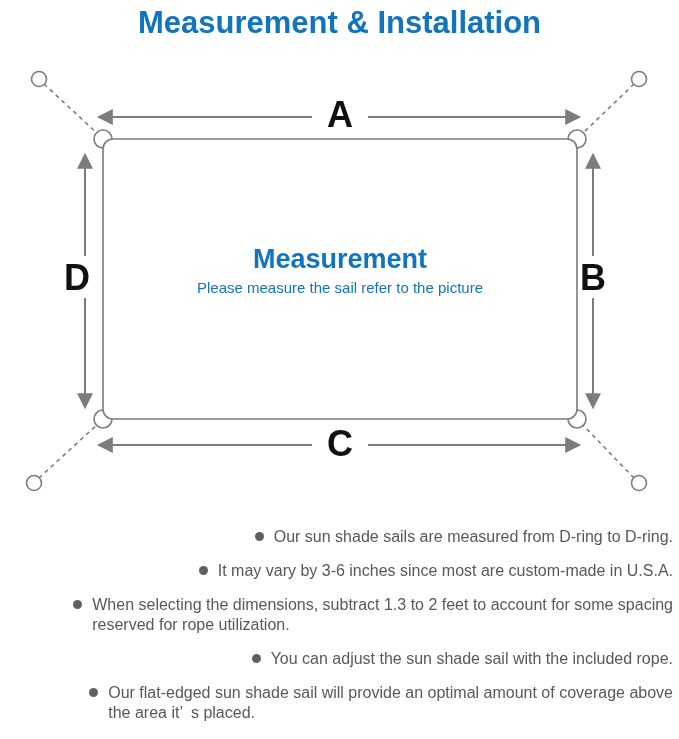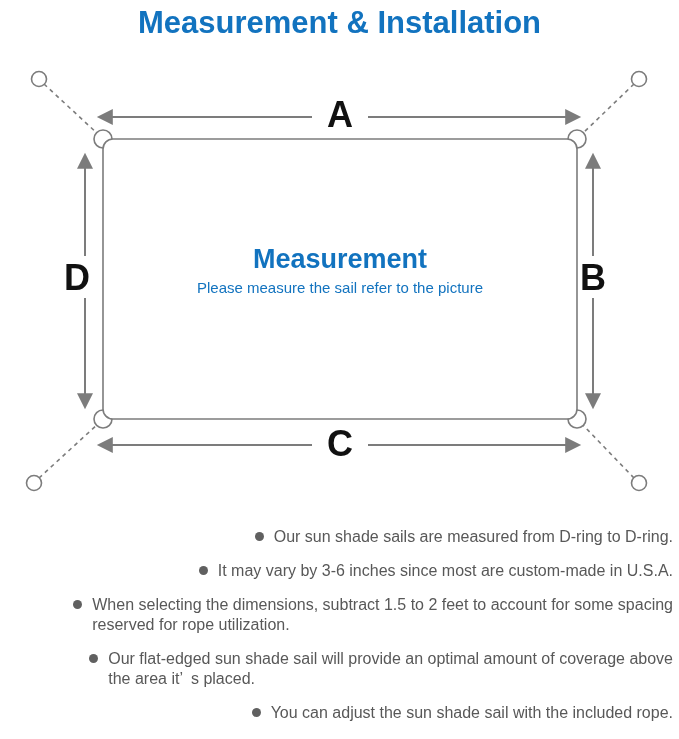--- a/index.html
+++ b/index.html
@@ -129,25 +129,25 @@
   <li class="note">
     <span class="bullet"></span>
     <span class="note-text">Our sun shade sails are measured from D-ring to D-ring.</span>
   </li>
   <li class="note">
     <span class="bullet"></span>
     <span class="note-text">It may vary by 3-6 inches since most are custom-made in U.S.A.</span>
   </li>
   <li class="note">
     <span class="bullet"></span>
-    <span class="note-text">When selecting the dimensions, subtract 1.5 to 2 feet to account for some spacing
+    <span class="note-text">When selecting the dimensions, subtract 1.3 to 2 feet to account for some spacing
 reserved for rope utilization.</span>
+  </li>
+  <li class="note">
+    <span class="bullet"></span>
+    <span class="note-text">You can adjust the sun shade sail with the included rope.</span>
   </li>
   <li class="note">
     <span class="bullet"></span>
     <span class="note-text">Our flat-edged sun shade sail will provide an optimal amount of coverage above
 the area it’ s placed.</span>
   </li>
-  <li class="note">
-    <span class="bullet"></span>
-    <span class="note-text">You can adjust the sun shade sail with the included rope.</span>
-  </li>
 </ul>
 
 </body></html>

